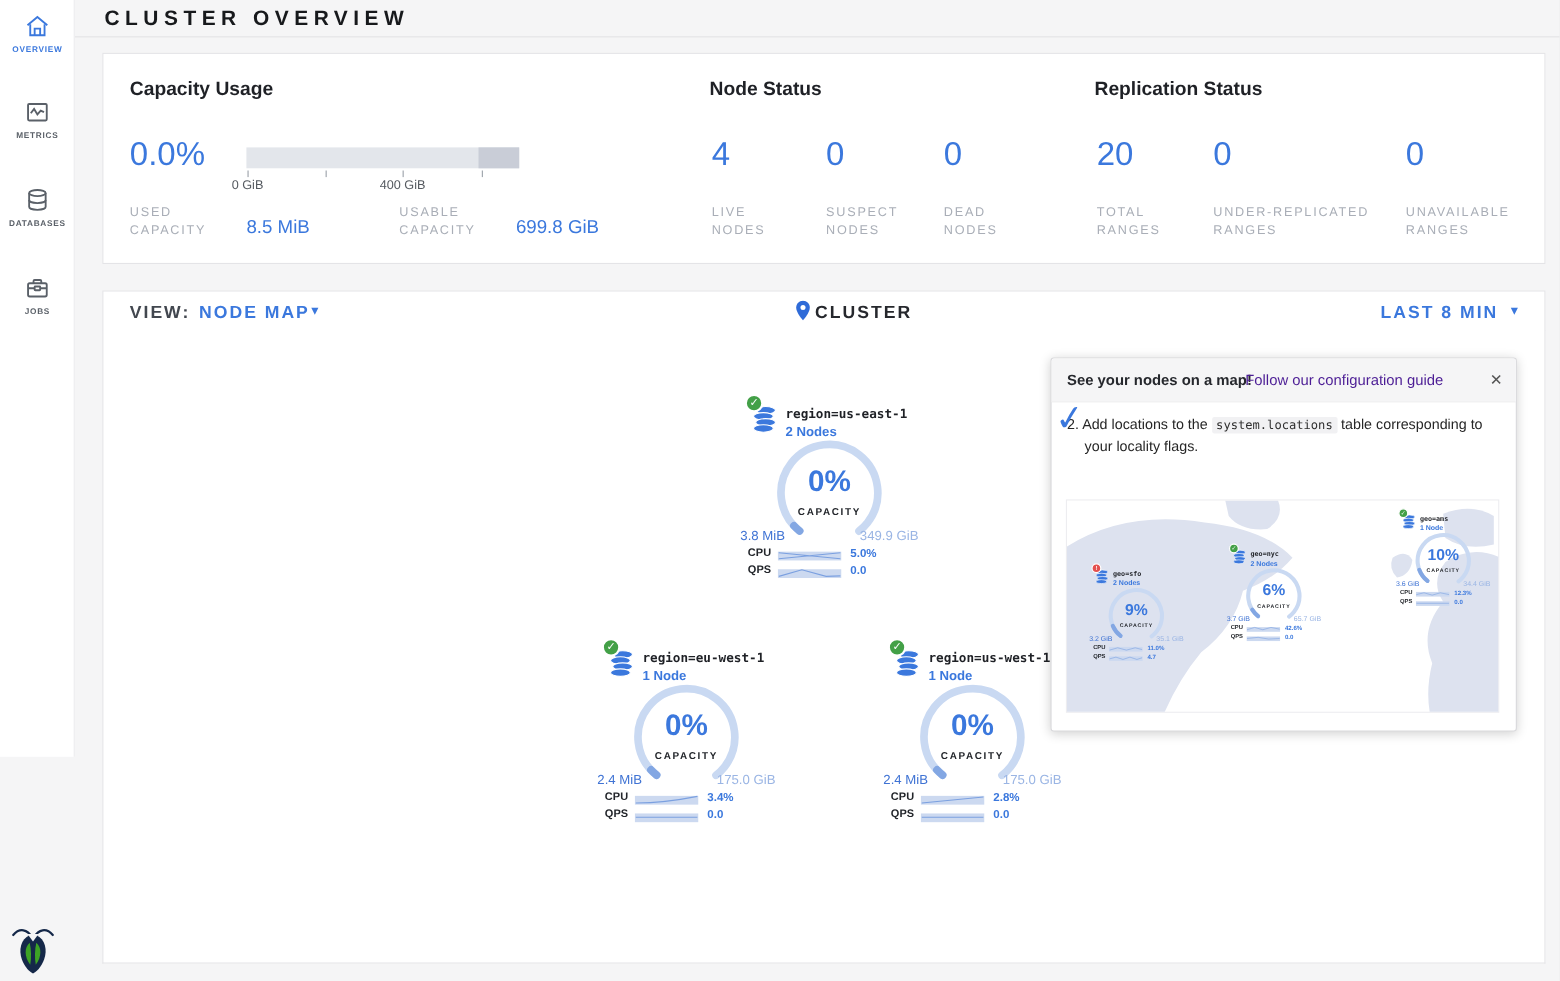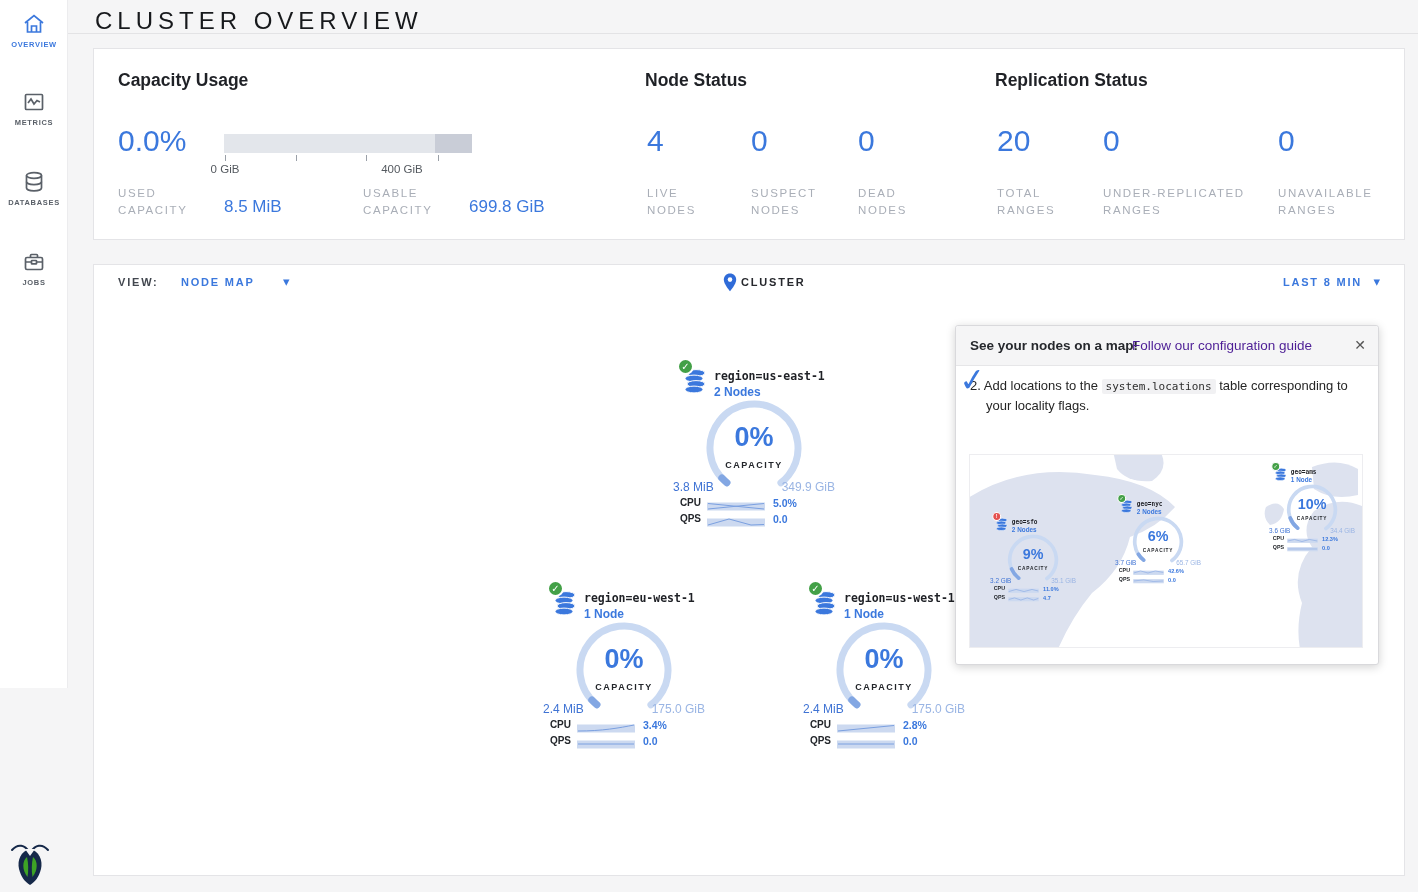--- a/index.html
+++ b/index.html
@@ -9,40 +9,40 @@
 
   
   #sidebar { position:absolute; left:0; top:0; width:68px; height:688px; background:#ffffff; border-right:1px solid #ececee; z-index:5; }
   .side-item { position:absolute; left:0; width:68px; text-align:center; cursor:pointer; }
   .side-item svg { display:block; margin:0 auto; }
   .side-label { display:block; margin-top:4px; font-size:7.5px; font-weight:bold; letter-spacing:0.09em; color:#5a6068; }
   .side-item.active .side-label { color:#3b78dd; }
   #logo { position:absolute; left:10px; top:840px; width:40px; height:46px; }
 
   
-  #page-title { position:absolute; left:95px; top:7px; font-size:24px; font-weight:400; letter-spacing:5px; color:#17191c; }
+  #page-title { position:absolute; left:95px; top:7px; font-size:19px; font-weight:700; letter-spacing:5px; color:#17191c; }
   #top-divider { position:absolute; left:68px; top:33px; width:1350px; height:1px; background:#e3e3e5; }
 
   .card { position:absolute; background:#fff; border:1px solid #e4e4e7; }
 
   
   #stats-card { left:93px; top:48px; width:1312px; height:192px; }
   .sec-title { position:absolute; top:21px; font-size:17.5px; font-weight:600; color:#1f2126; }
   .big-num { position:absolute; top:75px; font-size:30px; color:#3b78dd; }
   .stat-label { position:absolute; top:136px; font-size:11.5px; letter-spacing:1.6px; color:#a9aeb7; line-height:17px; white-space:pre-line; }
   .stat-value { position:absolute; top:148px; font-size:17px; color:#3b78dd; }
 
   #cap-bar { position:absolute; left:130px; top:85px; width:248px; height:19px; background:#e3e6eb; }
   #cap-bar-dark { position:absolute; right:0; top:0; width:37px; height:19px; background:#c9cdd7; }
   .tick { position:absolute; top:106px; width:1px; height:6px; background:#9aa0a8; }
   .tick-label { position:absolute; top:114px; font-size:11.5px; color:#54595f; transform:translateX(-50%); }
 
   
   #view-bar { left:93px; top:264px; width:1312px; height:37px; }
-  .vb-text { font-size:11px; font-weight:600; letter-spacing:1.8px; }
+  .vb-text { font-size:16px; font-weight:600; letter-spacing:1.8px; }
   #view-label { position:absolute; left:24px; top:11px; color:#42474f; }
   #view-value { position:absolute; left:87px; top:11px; color:#3b78dd; cursor:pointer; }
   #view-caret { position:absolute; left:189px; top:9px; color:#3b78dd; font-size:13px; cursor:pointer; }
   #pin-wrap { position:absolute; left:629px; top:8px; }
   #cluster-label { position:absolute; left:647px; top:11px; color:#26282d; }
   #time-range { position:absolute; right:42px; top:11px; color:#3b78dd; cursor:pointer; }
   #time-caret { position:absolute; right:24px; top:9px; color:#3b78dd; font-size:13px; cursor:pointer; }
 
   
   #map-panel { left:93px; top:300px; width:1312px; height:576px; border-top:none; }
@@ -147,21 +147,21 @@
     <h2 class="sec-title" style="left:24px;">Capacity Usage</h2>
     <div class="big-num" style="left:24px;">0.0%</div>
     <div id="cap-bar">
       <div id="cap-bar-dark"></div>
     </div>
     <div class="tick" style="left:131px;"></div>
     <div class="tick" style="left:202px;"></div>
     <div class="tick" style="left:272px;"></div>
     <div class="tick" style="left:344px;"></div>
     <div class="tick-label" style="left:131px;">0 GiB</div>
-    <div class="tick-label" style="left:272px;margin-left:36px;">400 GiB</div>
+    <div class="tick-label" style="left:272px;">400 GiB</div>
     <div class="stat-label" style="left:24px;">USED
 CAPACITY</div>
     <div class="stat-value" style="left:130px;">8.5 MiB</div>
     <div class="stat-label" style="left:269px;">USABLE
 CAPACITY</div>
     <div class="stat-value" style="left:375px;">699.8 GiB</div>
 
     <h2 class="sec-title" style="left:551px;">Node Status</h2>
     <div class="big-num" style="left:553px;">4</div>
     <div class="big-num" style="left:657px;">0</div>

